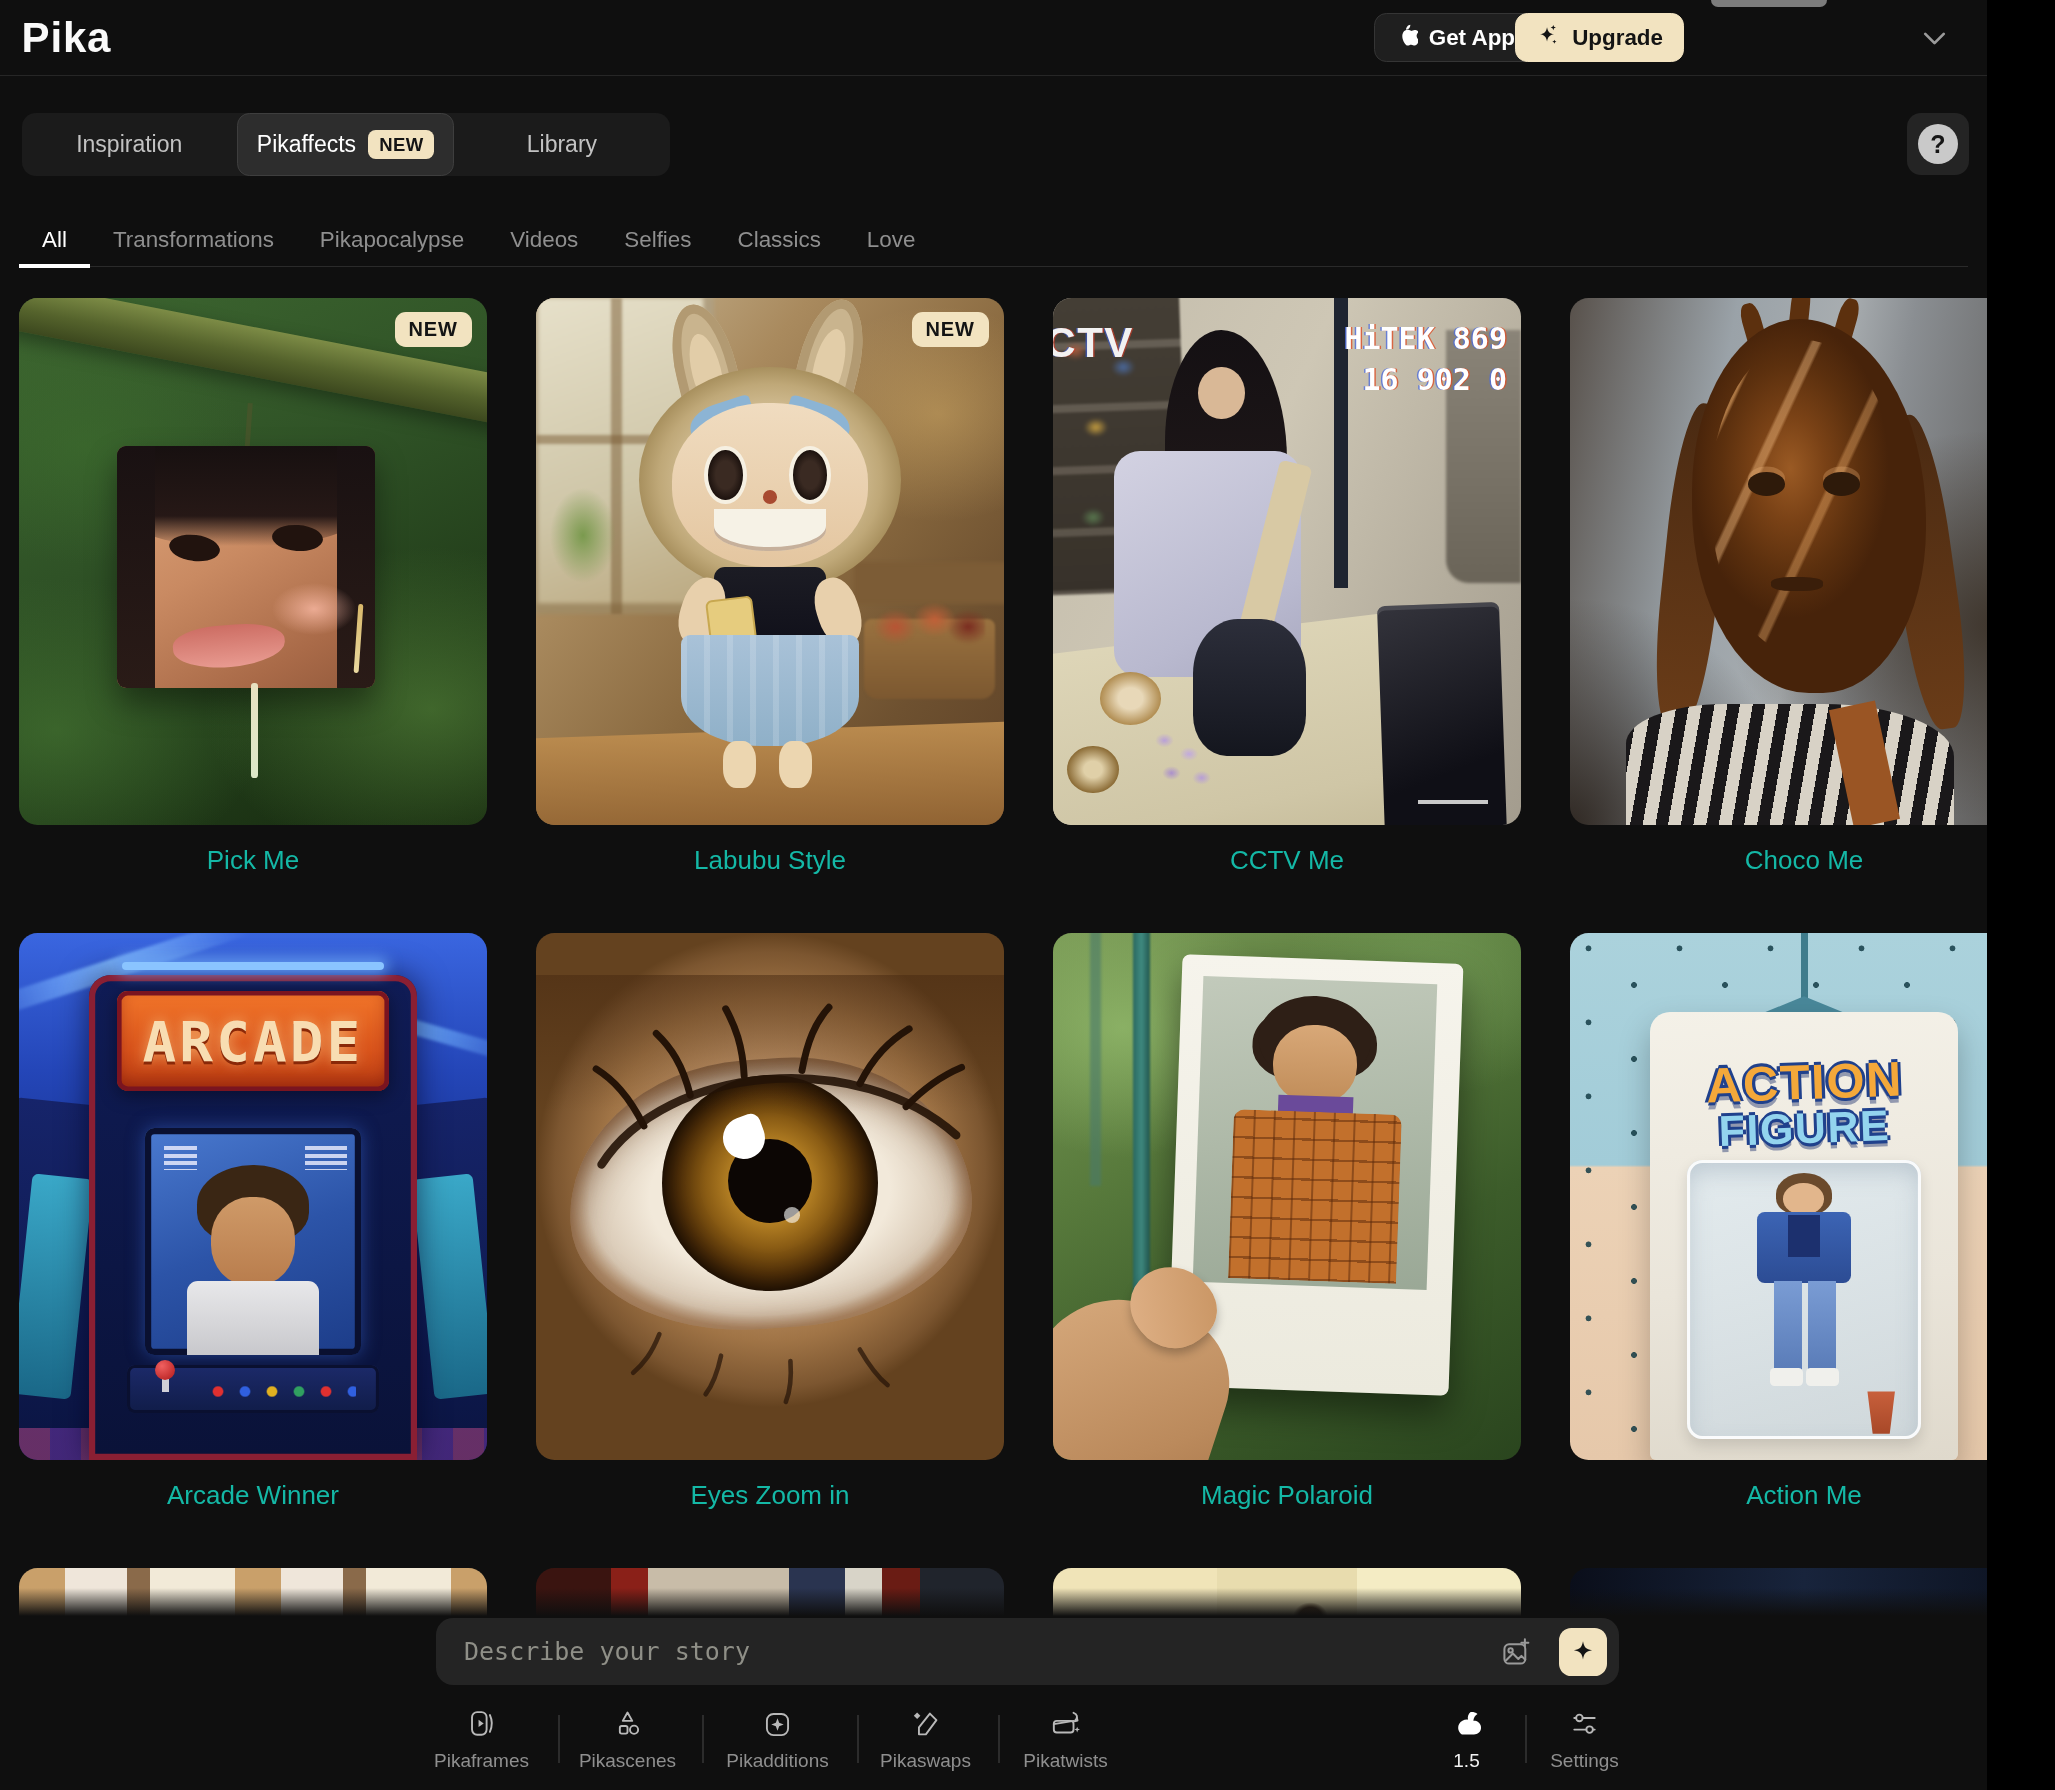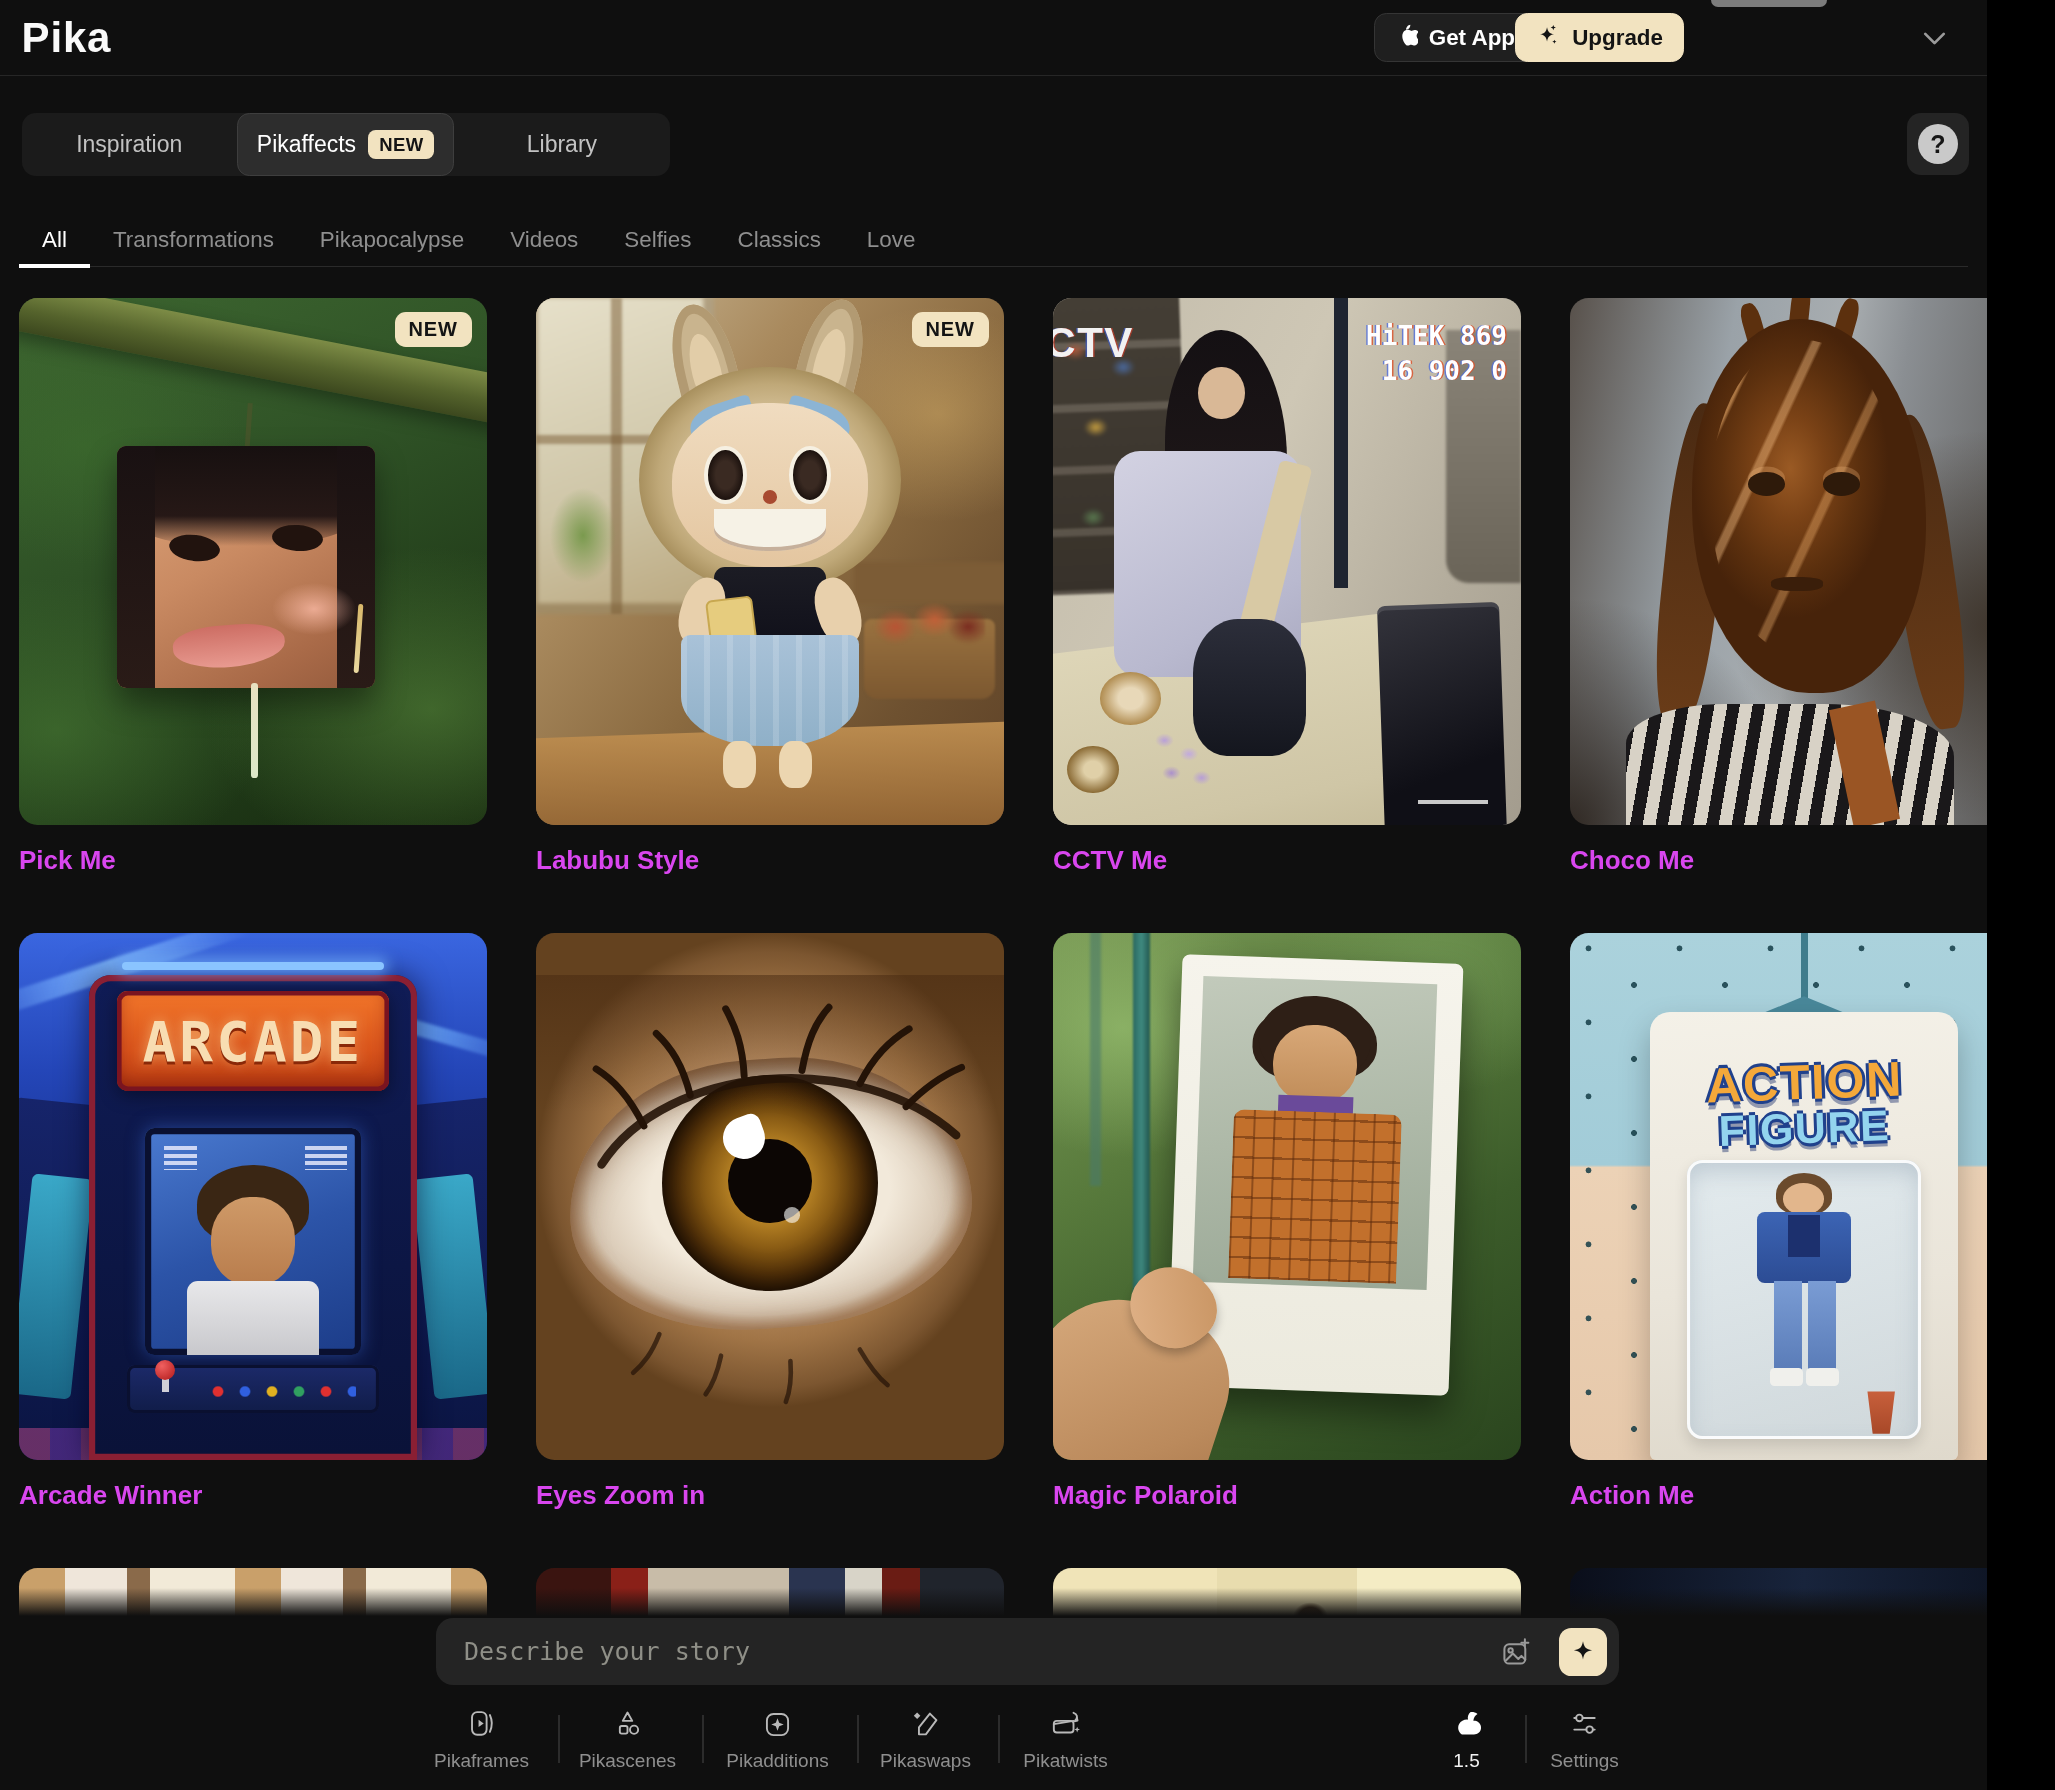--- a/index.html
+++ b/index.html
@@ -29,21 +29,21 @@
   .filter-item { position:relative; padding:0 23px; display:flex; align-items:center; font-size:22.4px; color:#8f8f8f; cursor:pointer; }
   .filter-item.active { color:#fff; }
   .filter-item.active::after { content:""; position:absolute; left:0; right:0; bottom:-1.5px; height:3.1px; background:#fff; }
 
   
   .grid { position:absolute; top:298px; left:19px; width:2017px; display:grid; grid-template-columns:repeat(4,468px); column-gap:49px; row-gap:57px; z-index:1; }
   .card { cursor:pointer; }
   .art { position:relative; height:527px; border-radius:18.5px; overflow:hidden; background:#1a1a1a; }
   .art > * { position:absolute; }
   .art.partial { height:108px; border-radius:18.5px; }
-  .card-title { margin-top:20px; height:31px; font-size:26px; font-weight:700; color:#d946ef; }
+  .card-title { margin-top:20px; height:31px; font-size:26px; font-weight:400; color:#14b8a6;text-align:center; }
   .new-badge { top:14px; right:15.4px; background:#f2e3c0; color:#141414; font-size:20px; font-weight:700; letter-spacing:0.8px; padding:6.2px 14px; border-radius:10.8px; z-index:3; }
 
   
   .a1 { background:
     radial-gradient(324px 231px at 88% 78%, rgba(92,142,62,.55), transparent 70%),
     radial-gradient(293px 216px at 8% 82%, rgba(72,122,52,.6), transparent 70%),
     radial-gradient(231px 170px at 14% 28%, rgba(62,112,46,.5), transparent 70%),
     linear-gradient(155deg,#3d6630 0%,#2f5226 40%,#203a18 75%,#16290f 100%); }
   .a1 .branch { left:-6%; top:6%; width:118%; height:49px; border-radius:31px; transform:rotate(11deg); background:linear-gradient(180deg,#7d8c46,#55632c 55%,#3c481e); box-shadow:0 7.7px 18.5px rgba(0,0,0,.35); }
   .a1 .string { left:48.5%; top:20%; width:4.6px; height:51px; background:#44552a; transform:rotate(4deg); }
@@ -114,21 +114,21 @@
   .a3 .register { right:4%; bottom:-2%; width:26%; height:44%; background:linear-gradient(160deg,#34343c,#0f0f16 70%); border-radius:7.7px; transform:rotate(-2deg); box-shadow:inset 0 4.6px 0 rgba(255,255,255,.12); }
   .a3 .regslot { right:7%; bottom:4%; width:15%; height:3.9px; background:#c9c9c9; }
   .a3 .bowl1 { left:10%; bottom:19%; width:13%; height:10%; background:radial-gradient(closest-side,#e8d8b8 40%,#b08c50); border-radius:50%; }
   .a3 .bowl2 { left:3%; bottom:6%; width:11%; height:9%; background:radial-gradient(closest-side,#e0d0a8 35%,#8a6a34); border-radius:50%; }
   .a3 .candy { left:20%; bottom:7%; width:15%; height:13%; background:
     radial-gradient(15.4px 11.6px at 25% 30%, #b9a0d8, transparent 60%),
     radial-gradient(15.4px 11.6px at 60% 50%, #c2aade, transparent 60%),
     radial-gradient(15.4px 11.6px at 35% 78%, #ab90cc, transparent 60%),
     radial-gradient(15.4px 11.6px at 78% 85%, #b79ed6, transparent 60%); }
   .a3 .ovl-corner { left:-7.7px; top:4%; color:#f2f2f2; font-weight:700; font-size:42px; letter-spacing:1.5px; text-shadow:1.5px 0 rgba(200,60,40,.7), -1.5px 0 rgba(60,90,200,.7); }
-  .a3 .ovl { right:3%; top:4%; text-align:right; color:#fff; font-family:"DejaVu Sans Mono",monospace; font-weight:700; font-size:26px; line-height:1.35; text-shadow:1.5px 0 rgba(220,80,40,.8), -1.5px 0 rgba(80,110,220,.8); }
+  .a3 .ovl { right:3%; top:4%; text-align:right; color:#fff; font-family:"DejaVu Sans Mono",monospace; font-weight:700; font-size:30px; line-height:1.35; text-shadow:1.5px 0 rgba(220,80,40,.8), -1.5px 0 rgba(80,110,220,.8); }
 
   
   .a4 { background:
     radial-gradient(386px 278px at 92% 62%, rgba(58,48,38,.9), transparent 70%),
     radial-gradient(324px 324px at 0% 100%, rgba(40,32,26,.9), transparent 70%),
     linear-gradient(100deg,#58514b 0%,#9aa2a8 30%,#a8adb0 50%,#8a8e92 62%,#54514e 100%); }
   .a4 .head { left:26%; top:4%; width:50%; height:71%; background:radial-gradient(closest-side at 42% 40%, #9a5a24 0%, #7a4216 35%, #5c300e 70%, #47230a 100%); border-radius:46% 54% 44% 50%; }
   .a4 .gloss { left:30%; top:8%; width:40%; height:60%; border-radius:50%; background:linear-gradient(115deg, transparent 0 12%, rgba(255,190,120,.5) 13% 15%, transparent 16% 30%, rgba(255,200,140,.4) 31% 33%, transparent 34% 55%, rgba(255,190,120,.35) 56% 58%, transparent 59% 100%); }
   .a4 .spike1 { left:47%; top:-4%; width:4%; height:14%; background:#5c300e; border-radius:40% 40% 0 0; transform:rotate(6deg); }
   .a4 .spike2 { left:37%; top:1%; width:4%; height:8%; background:#5c300e; border-radius:40% 40% 0 0; transform:rotate(-16deg); }

